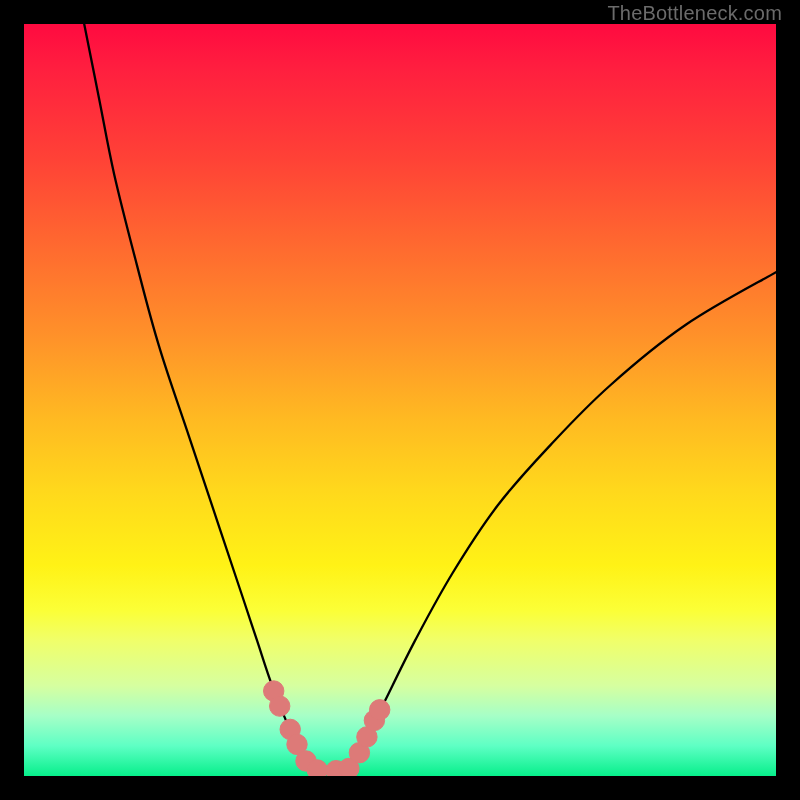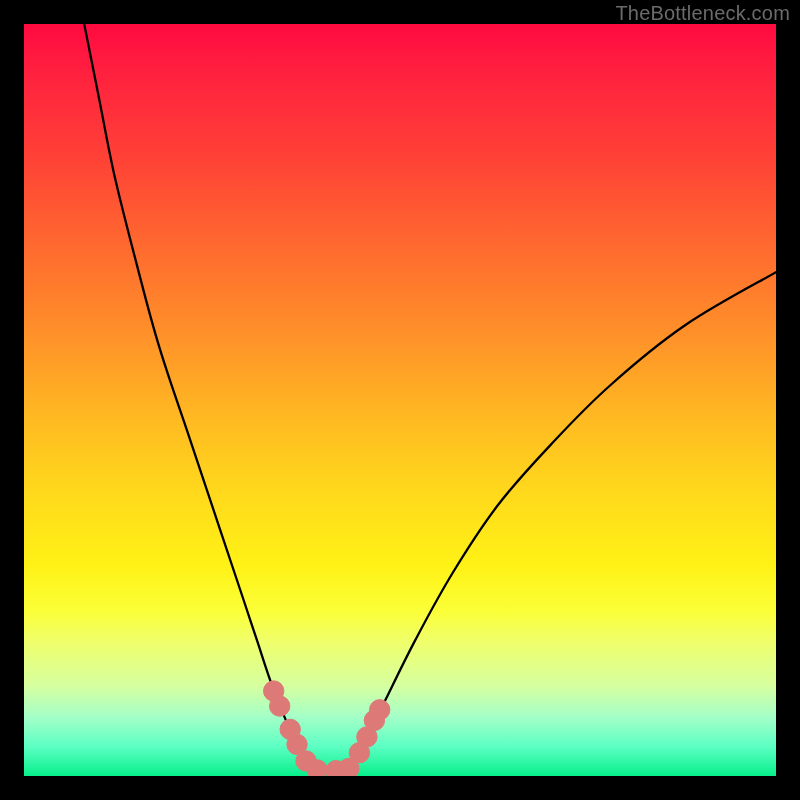--- a/index.html
+++ b/index.html
@@ -30,21 +30,21 @@
       #f0ff6a 82%,
       #d6ffa0 88%,
       #a6ffc7 92%,
       #5effc4 96%,
       #07ef8b 100%
     );
   }
   .watermark {
     position: absolute;
     top: 2px;
-    right: 10px;
+    right: 18px;
     color: #6b6b6b;
     font-size: 20px;
     font-weight: 500;
     letter-spacing: 0.2px;
     z-index: 20;
   }
   svg.plot {
     position: absolute;
     left: 0;
     top: 0;

